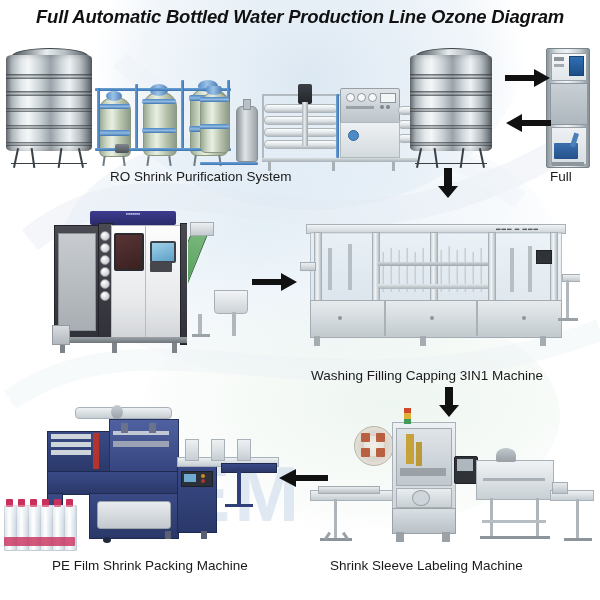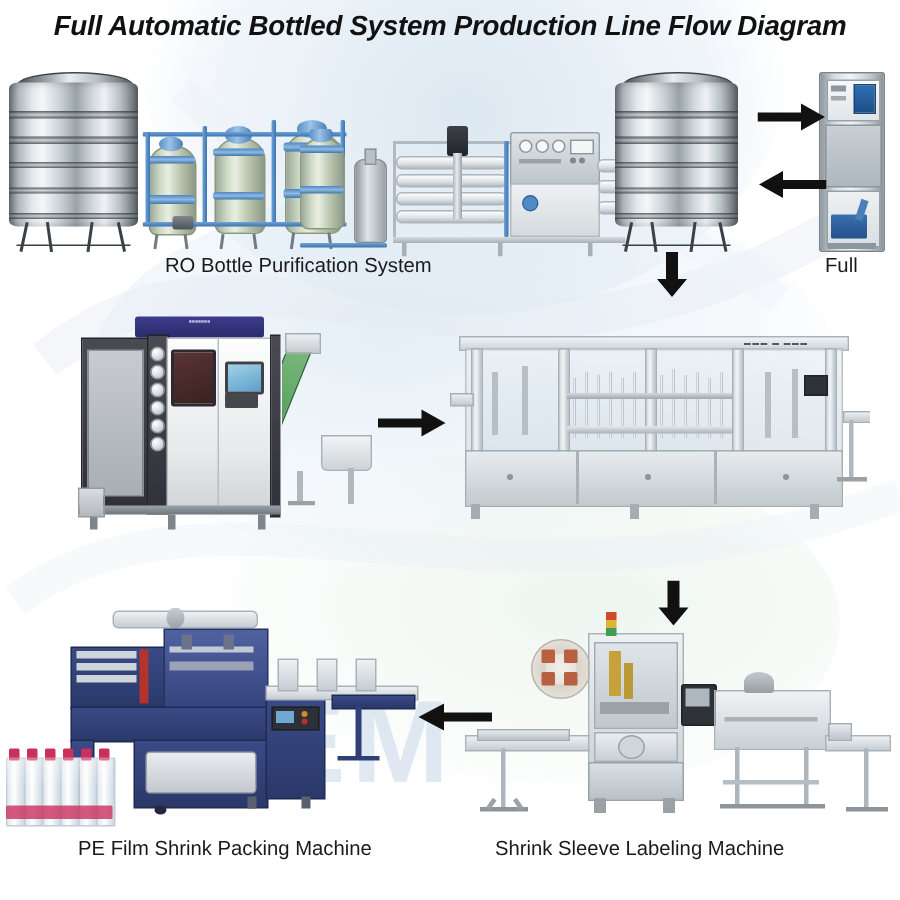--- a/index.html
+++ b/index.html
@@ -119,21 +119,21 @@
   <div class="bg-swoosh sw1"></div>
   <div class="bg-swoosh sw2"></div>
   <div class="bg-swoosh sw3"></div>
   <svg class="sw-arc" width="600" height="600" style="left:0;top:0">
     <path d="M 30 240 C 180 120 300 300 560 150" stroke="#e3eaf1" stroke-width="26" fill="none" opacity=".75"></path>
     <path d="M 10 400 C 150 300 330 430 600 330" stroke="#e7eef4" stroke-width="22" fill="none" opacity=".6"></path>
     <path d="M 120 60 C 250 180 330 60 520 200" stroke="#eaf0f6" stroke-width="20" fill="none" opacity=".6"></path>
   </svg>
   <div class="watermark">REM</div>
 
-  <div class="title">Full Automatic Bottled System Production Line Flow Diagram</div>
+  <div class="title">Full Automatic Bottled Water Production Line Ozone Diagram</div>
 
   <div class="tank photo" style="left:6px;top:48px;width:86px;height:120px">
     <div class="top"></div>
     <div class="body"></div>
     <div class="rib" style="top:22%"></div>
     <div class="rib" style="top:36%"></div>
     <div class="rib" style="top:50%"></div>
     <div class="rib" style="top:64%"></div>
     <div class="rib" style="top:78%"></div>
     <div class="legs">
@@ -264,21 +264,21 @@
     <svg width="46" height="20" viewBox="0 0 46 20">
         <path d="M46 7 h-29 v-6 l-16 9 l16 9 v-6 H46 z" fill="#111"></path>
       </svg>
   </div>
   <div class="arrow" style="left:437px;top:168px;width:22px;height:30px">
     <svg width="22" height="30" viewBox="0 0 22 30">
         <path d="M7 0 h8 v18 h6 l-10 12 l-10 -12 h6 z" fill="#111"></path>
       </svg>
   </div>
 
-  <div class="cap" style="left:110px;top:169px">RO Bottle Purification System</div>
+  <div class="cap" style="left:110px;top:169px">RO Shrink Purification System</div>
   <div class="cap" style="left:550px;top:169px">Full</div>
 
   <div class="photo" style="left:52px;top:205px;width:135px;height:150px">
     <div class="blow-banner" style="left:38px;top:6px;width:86px;height:14px">
       <span style="opacity:.75">■■■■■■■</span>
     </div>
     <div class="blow-dark" style="left:2px;top:20px;width:44px;height:112px"></div>
     <div style="position:absolute;left:6px;top:28px;width:36px;height:96px;background:linear-gradient(180deg,#c8ccd0,#a8aeb3);border:1px solid #8b9196"></div>
     <div class="blow-dark" style="left:46px;top:18px;width:13px;height:118px"></div>
     <div class="blow-white" style="left:59px;top:20px;width:34px;height:112px"></div>
@@ -351,20 +351,21 @@
     <div style="position:absolute;left:222px;top:98px;width:4px;height:4px;border-radius:50%;background:#8d959b"></div>
     <div style="position:absolute;left:14px;top:118px;width:6px;height:10px;background:#a5adb3"></div>
     <div style="position:absolute;left:120px;top:118px;width:6px;height:10px;background:#a5adb3"></div>
     <div style="position:absolute;left:240px;top:118px;width:6px;height:10px;background:#a5adb3"></div>
     <div style="position:absolute;left:0;top:44px;width:14px;height:7px;background:linear-gradient(180deg,#eceff1,#c2c9ce);border:1px solid #a7afb5"></div>
     <div style="position:absolute;left:262px;top:56px;width:18px;height:6px;background:linear-gradient(180deg,#eceff1,#c2c9ce);border:1px solid #a7afb5"></div>
     <div style="position:absolute;left:266px;top:62px;width:3px;height:40px;background:#b0b8be"></div>
     <div style="position:absolute;left:258px;top:100px;width:20px;height:3px;background:#9aa2a8"></div>
   </div>
 
+  <div class="cap" style="left:311px;top:368px">Washing Filling Capping 3IN1 Machine</div>
 
   <div class="arrow" style="left:438px;top:387px;width:22px;height:30px">
     <svg width="22" height="30" viewBox="0 0 22 30">
         <path d="M7 0 h8 v18 h6 l-10 12 l-10 -12 h6 z" fill="#111"></path>
       </svg>
   </div>
 
   <div class="photo" style="left:25px;top:405px;width:255px;height:140px">
     <div class="steel" style="left:50px;top:2px;width:95px;height:10px;border-radius:4px"></div>
     <div style="position:absolute;left:86px;top:0;width:12px;height:14px;background:linear-gradient(180deg,#c6ced3,#9aa2a8);border-radius:50%"></div>

